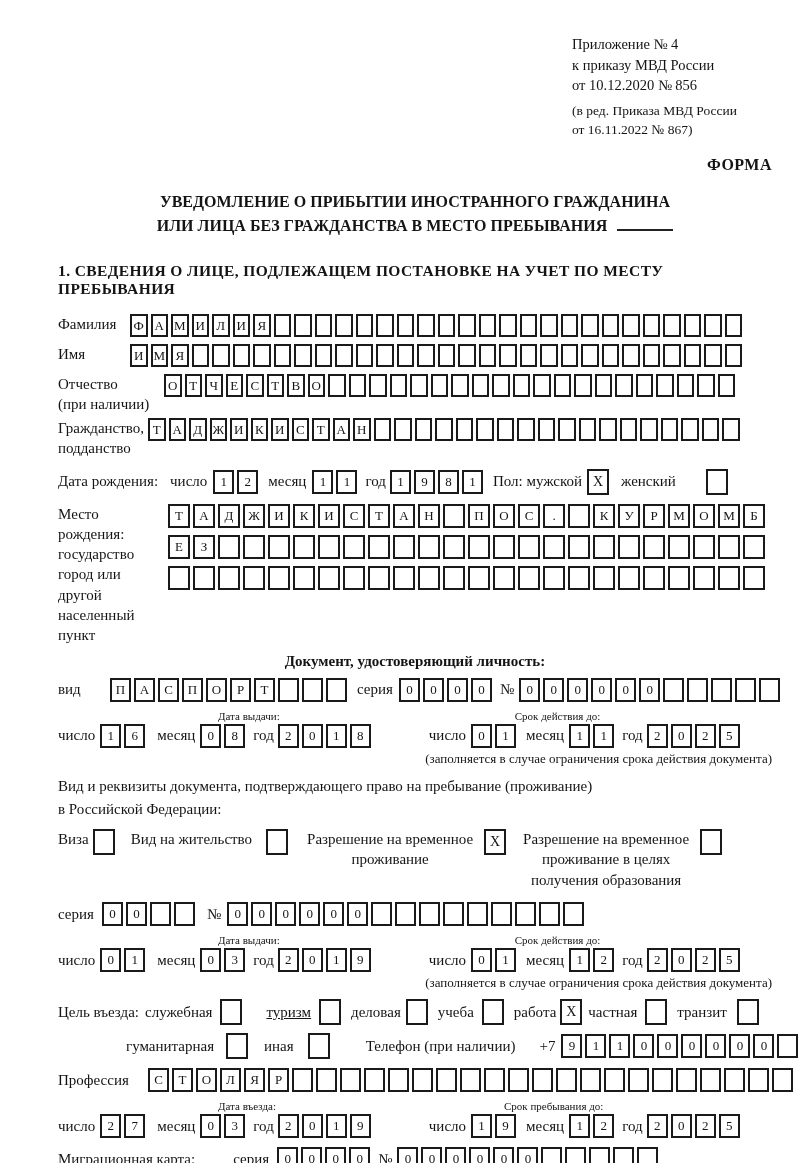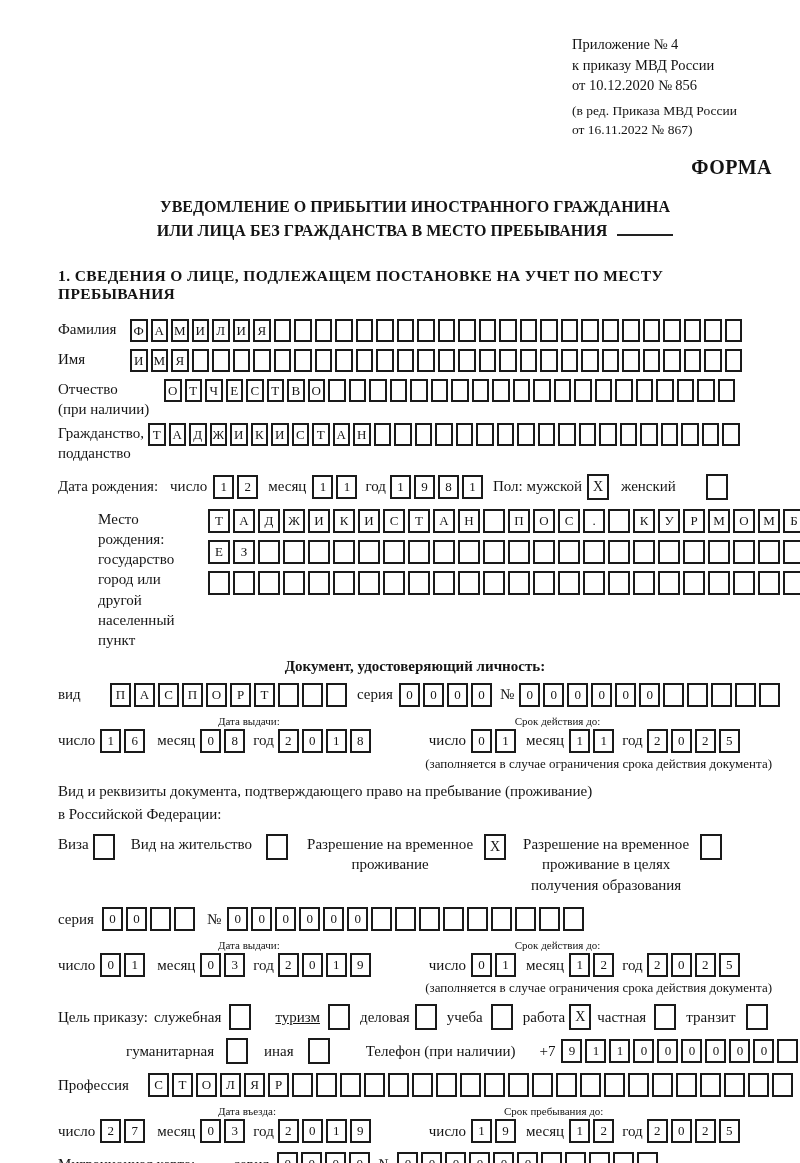--- a/index.html
+++ b/index.html
@@ -7,21 +7,21 @@
   body {
     width:800px; height:1163px;
     font-family:"Liberation Serif", "DejaVu Serif", serif;
     color:#141414; position:relative; overflow:hidden;
   }
   .page { padding:34px 28px 0 58px; }
 
   
   .appendix { margin-left:auto; width:200px; font-size:14.5px; line-height:1.42; }
   .appendix .sub { font-size:13.5px; margin-top:6px; line-height:1.4; }
-  .forma { text-align:right; font-weight:bold; font-size:20px; margin-top:16px; letter-spacing:.5px; }
+  .forma { text-align:right; font-weight:bold; font-size:16px; margin-top:16px; letter-spacing:.5px; }
 
   .title { text-align:center; font-weight:bold; font-size:16px; line-height:1.5; margin-top:16px; }
   .uline { display:inline-block; width:56px; border-bottom:2px solid #222; margin-left:10px; }
 
   .sec-heading { font-weight:bold; font-size:15.5px; letter-spacing:.4px; margin-top:24px; }
 
   
   .row { display:flex; align-items:flex-start; margin-top:7px; }
   .lbl { font-size:15px; flex-shrink:0; line-height:1.35; }
   .boxes { display:flex; gap:3px; flex-shrink:0; }
@@ -236,21 +236,21 @@
         <span class="box">8</span>
         <span class="box">1</span>
       </div>
     <span class="lbl" style="margin-left:10px; margin-right:5px;">Пол: мужской</span>
     <span class="cbox">X</span>
     <span class="lbl" style="margin-left:12px;">женский</span>
     <span class="cbox" style="margin-left:30px;"></span>
   </div>
 
   <div class="row" style="margin-top:9px;">
-    <span class="lbl" style="width:110px;margin-left:40px;">
+    <span class="lbl" style="width:110px;">
       <span>Место рождения:</span><br>
       <span>государство</span><br>
       <span>город или другой</span><br>
       <span>населенный пункт</span>
     </span>
     <div class="stack">
       <div class="boxes mp">
           <span class="box">Т</span>
           <span class="box">А</span>
           <span class="box">Д</span>
@@ -509,21 +509,21 @@
           <span class="box">2</span>
           <span class="box">0</span>
           <span class="box">2</span>
           <span class="box">5</span>
         </div>
     </div>
   </div>
   <div class="note">(заполняется в случае ограничения срока действия документа)</div>
 
   <div class="row" style="margin-top:8px; align-items:center;">
-    <span class="lbl">Цель приказу:</span>
+    <span class="lbl">Цель въезда:</span>
     <span class="lbl" style="margin-left:6px;">служебная</span>
     <span class="cbox" style="margin-left:8px;"></span>
     <span class="lbl" style="margin-left:24px;text-decoration:underline;">туризм</span>
     <span class="cbox" style="margin-left:8px;"></span>
     <span class="lbl" style="margin-left:10px;">деловая</span>
     <span class="cbox" style="margin-left:5px;"></span>
     <span class="lbl" style="margin-left:10px;">учеба</span>
     <span class="cbox" style="margin-left:8px;"></span>
     <span class="lbl" style="margin-left:10px;">работа</span>
     <span class="cbox" style="margin-left:4px;">X</span>

